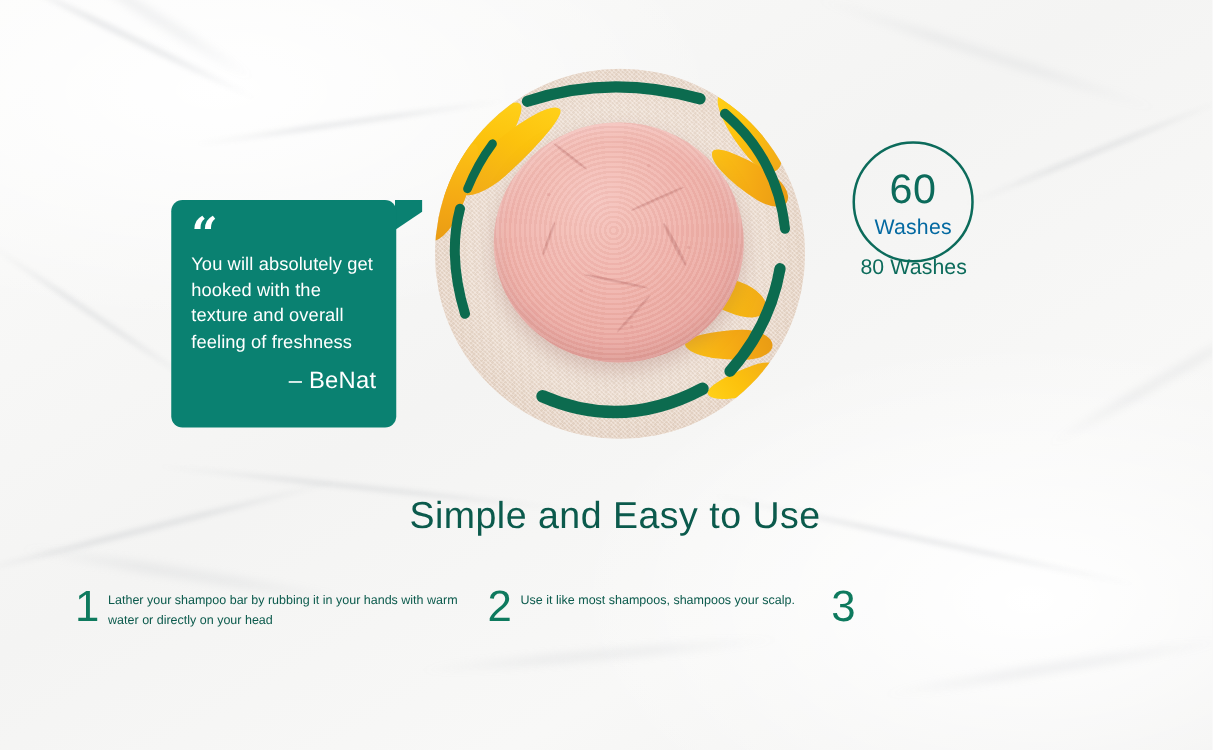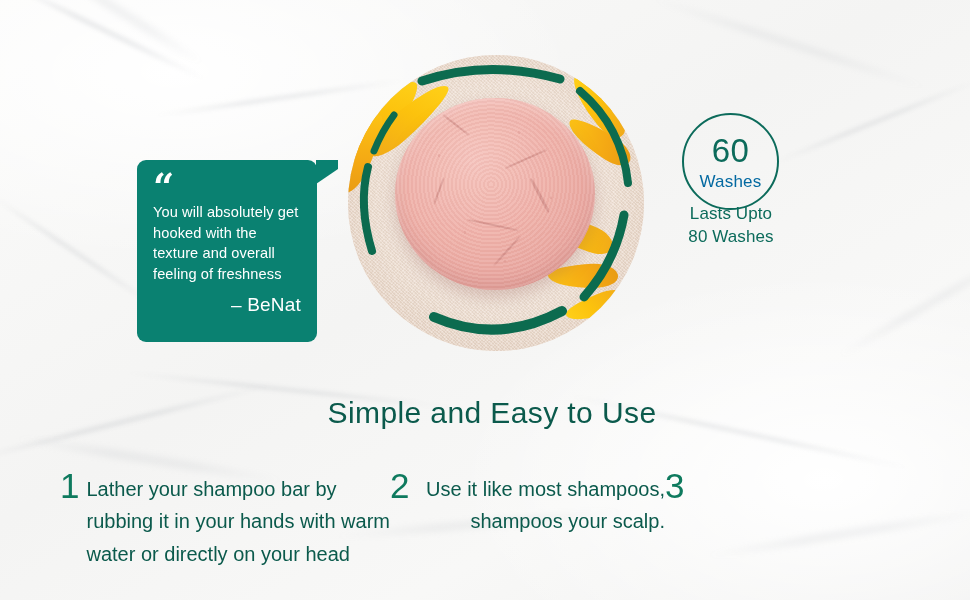--- a/index.html
+++ b/index.html
@@ -218,21 +218,21 @@
   .step-3 { width: 245px; }
   .step-num {
     color: #0e7a5e;
     font-size: 35px;
     line-height: 0.92;
     margin-right: 7px;
     flex: 0 0 auto;
   }
   .step-text {
     color: #0b5a4c;
-    font-size: 20px;
+    font-size: 10px;
     line-height: 1.62;
     padding-top: 3px;
   }
   .step-1 .step-text { text-align: left; }
   .step-2 .step-text { text-align: right; }
   .step-3 .step-text { text-align: right; }
 </style>
 </head>
 <body>
 
@@ -296,21 +296,20 @@
     <span class="quote-mark">“</span>
     <div class="quote-text">You will absolutely get hooked with the texture and overall feeling of freshness</div>
     <div class="quote-attrib">– BeNat</div>
   </div>
 
   <div id="washes-badge">
     <div class="badge-number">60</div>
     <div class="badge-unit">Washes</div>
   </div>
   <div id="washes-caption">
-    <div>Lasts Upto</div>
     <div>80 Washes</div>
   </div>
 
   <div id="section-heading">
     <span>Simple and Easy to Use</span>
   </div>
 
   <div id="steps">
     <div class="step step-1">
       <div class="step-num">1</div>

